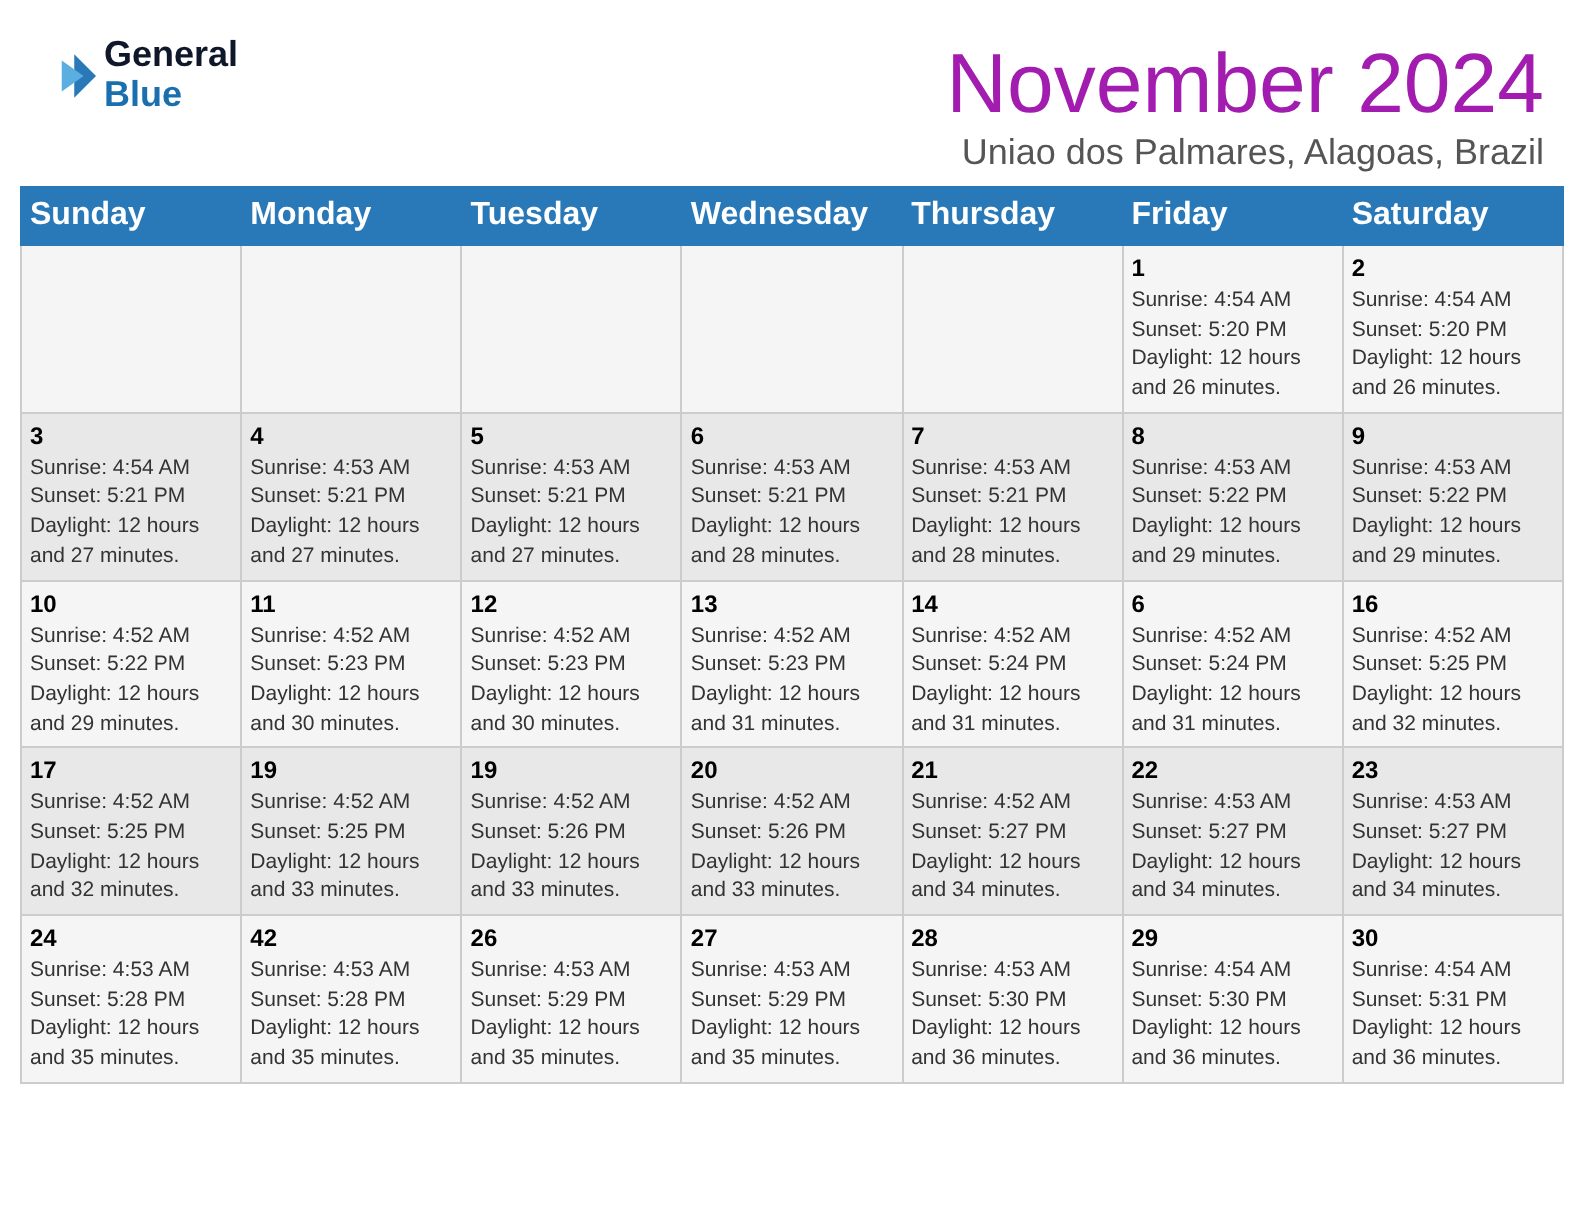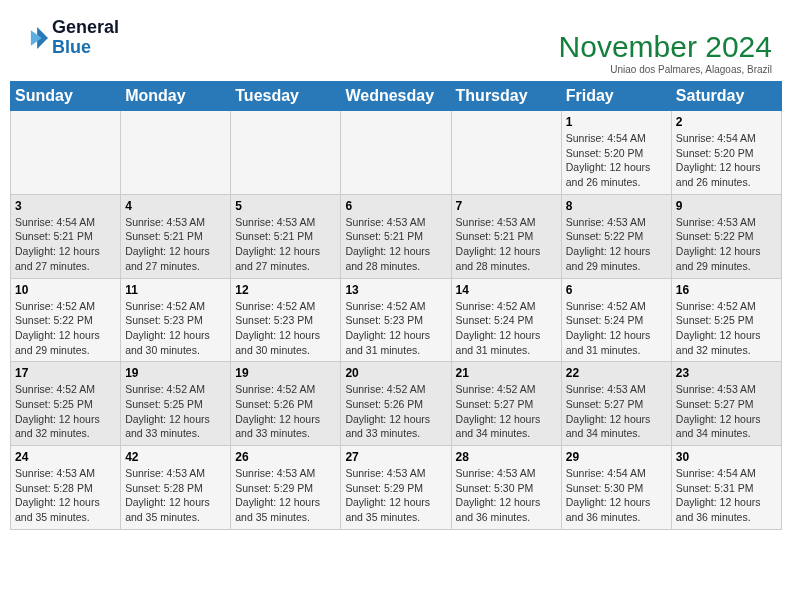--- a/index.html
+++ b/index.html
@@ -29,27 +29,26 @@
     .logo-text .general { color: #0f172a; }
     .logo-text .blue { color: #1a6faf; }
     .logo-icon {
       width: 28px;
       height: 28px;
     }
     .title-block {
       text-align: right;
     }
     .month-title {
-      font-size: 30px;
-      color: #15803d;
+      font-size: 42px;
+      color: #a21caf;
       font-weight: normal;
-      margin-top: 12px;
     }
     .location {
-      font-size: 10px;
+      font-size: 18px;
       color: #555;
     }
     .calendar {
       width: 100%;
       border-collapse: collapse;
       font-size: 11px;
     }
     .calendar thead th {
       background-color: #2979b9;
       color: #fff;

